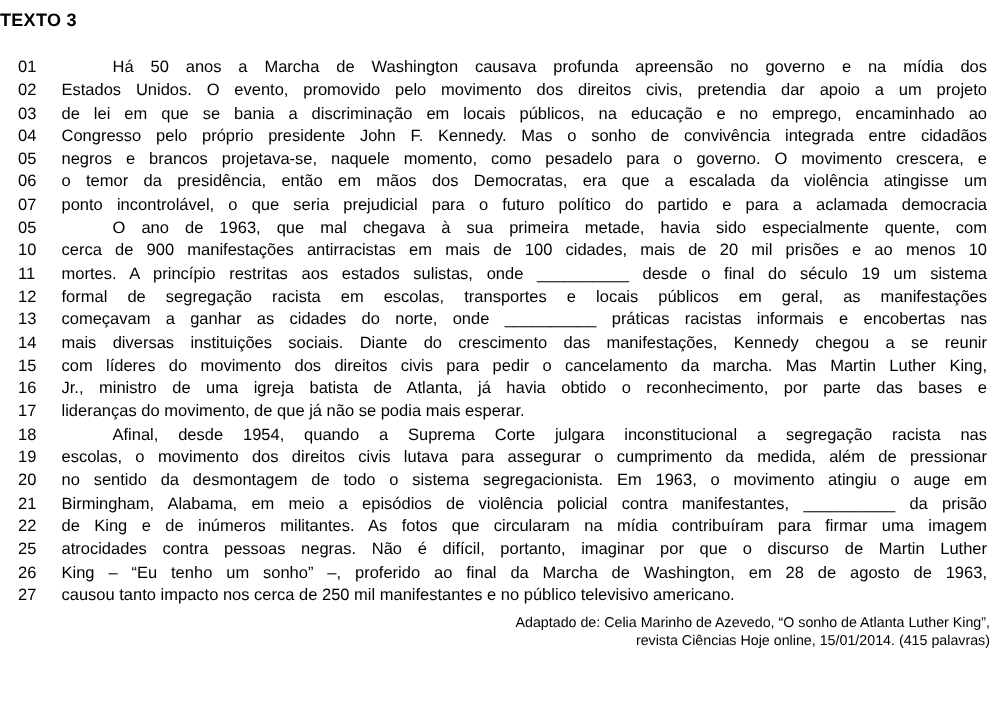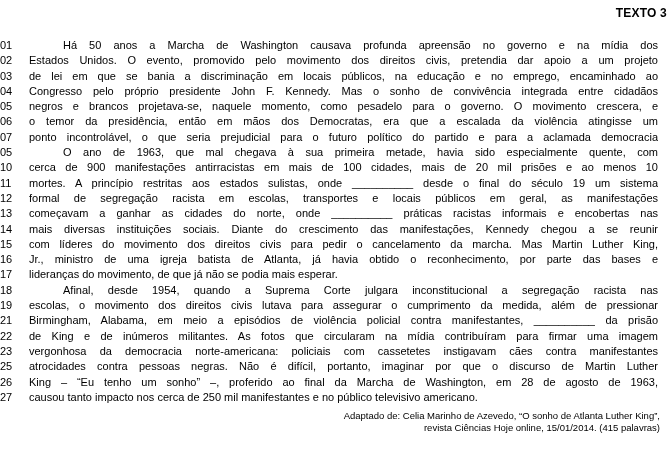--- a/index.html
+++ b/index.html
@@ -8,28 +8,28 @@
     position: relative;
     width: 667px;
     height: 475px;
     background: #ffffff;
     color: #000000;
     font-family: "Liberation Sans", "DejaVu Sans", sans-serif;
     overflow: hidden;
   }
   .doc-title {
     padding-top: 6px;
-    text-align: right;
+    text-align: left;
     font-size: 12px;
     font-weight: bold;
     letter-spacing: 0.2px;
   }
   .text-block {
     margin-top: 18px;
-    margin-left: 0;
+    margin-left: 12px;
     margin-right: 9px;
   }
   .line {
     display: flex;
     align-items: baseline;
     font-size: 11px;
     line-height: 15.3px;
     white-space: nowrap;
   }
   .line .num {
@@ -150,35 +150,35 @@
   <div class="line">
     <span class="num">18</span>
     <span class="txt indent justify">Afinal, desde 1954, quando a Suprema Corte julgara inconstitucional a segregação racista nas</span>
   </div>
 
   <div class="line">
     <span class="num">19</span>
     <span class="txt justify">escolas, o movimento dos direitos civis lutava para assegurar o cumprimento da medida, além de pressionar</span>
   </div>
 
+  <div class="line">
+    <span class="num">20</span>
+    <span class="txt justify">no sentido da desmontagem de todo o sistema segregacionista. Em 1963, o movimento atingiu o auge em</span>
+  </div>
 
   <div class="line">
     <span class="num">21</span>
     <span class="txt justify">Birmingham, Alabama, em meio a episódios de violência policial contra manifestantes, __________ da prisão</span>
   </div>
 
   <div class="line">
     <span class="num">22</span>
     <span class="txt justify">de King e de inúmeros militantes. As fotos que circularam na mídia contribuíram para firmar uma imagem</span>
   </div>
 
-  <div class="line">
-    <span class="num">23</span>
-    <span class="txt justify">vergonhosa da democracia norte-americana: policiais com cassetetes instigavam cães contra manifestantes</span>
-  </div>
 
 
   <div class="line">
     <span class="num">25</span>
     <span class="txt justify">atrocidades contra pessoas negras. Não é difícil, portanto, imaginar por que o discurso de Martin Luther</span>
   </div>
 
   <div class="line">
     <span class="num">26</span>
     <span class="txt justify">King – “Eu tenho um sonho” –, proferido ao final da Marcha de Washington, em 28 de agosto de 1963,</span>

